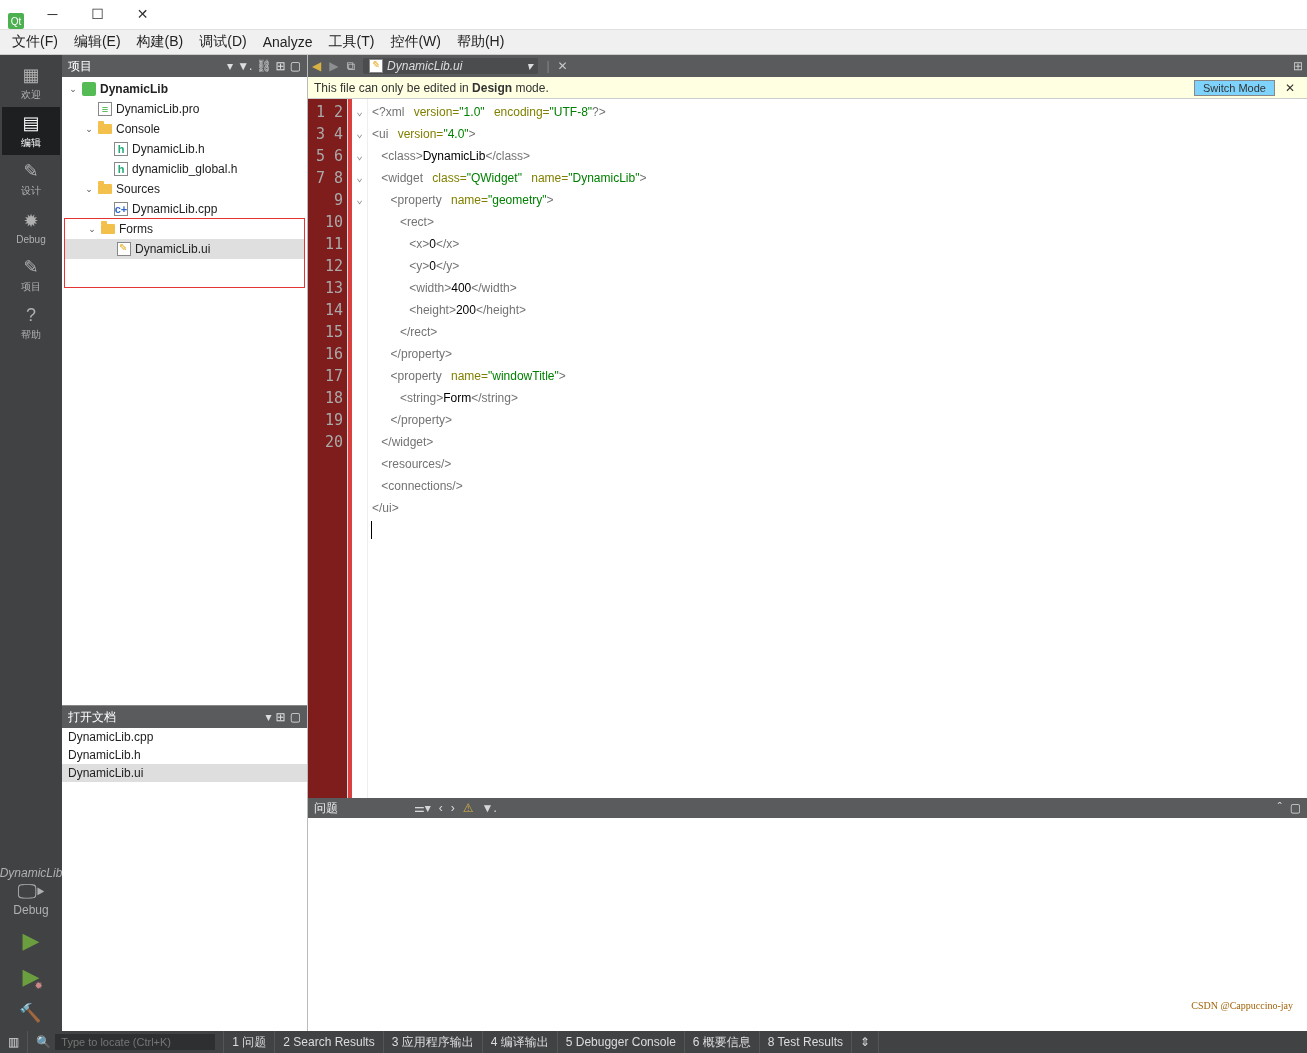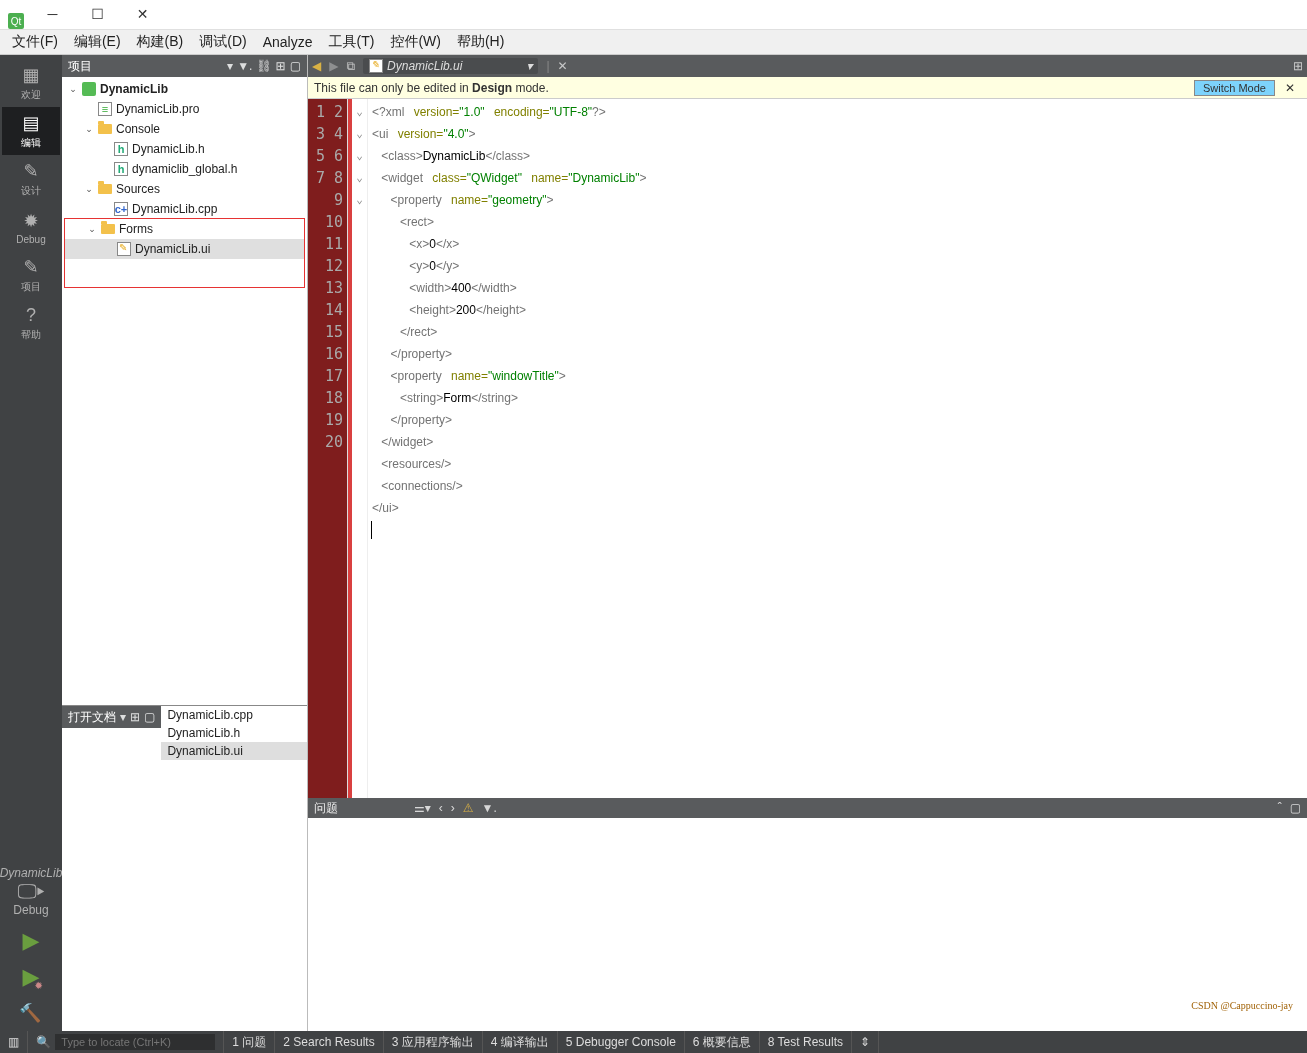--- a/index.html
+++ b/index.html
@@ -30,21 +30,21 @@
 .trow .caret{width:10px;display:inline-block;text-align:center;font-size:9px;color:#555}
 .trow .ficon{width:14px;height:14px;display:inline-flex;align-items:center;justify-content:center;font-size:11px;flex-shrink:0}
 .folder-icon{background:#f3c14b;border-radius:1px;width:14px;height:10px;position:relative}
 .folder-icon::before{content:"";position:absolute;top:-3px;left:0;width:6px;height:3px;background:#f3c14b;border-radius:1px 1px 0 0}
 .h-icon{background:#fff;border:1px solid #888;width:14px;height:14px;color:#2a7;font-weight:bold;font-size:9px;line-height:12px;text-align:center}
 .c-icon{background:#fff;border:1px solid #888;width:14px;height:14px;color:#36c;font-weight:bold;font-size:9px;line-height:12px;text-align:center}
 .ui-icon{background:#fff;border:1px solid #888;width:14px;height:14px;position:relative}
 .ui-icon::after{content:"✎";position:absolute;left:1px;top:-1px;font-size:10px;color:#e6a817}
 .pro-icon{background:#fff;border:1px solid #888;width:14px;height:14px;color:#3a3;font-size:9px;text-align:center;line-height:12px}
 .redbox{border:1.5px solid #e63333;margin:-1px 2px}
-.openpane{height:326px;display:flex;flex-direction:row;border-top:1px solid #888}
+.openpane{height:326px;display:flex;flex-direction:column;border-top:1px solid #888}
 .openlist{flex:1;background:#fff;overflow:auto}
 .orow{height:18px;display:flex;align-items:center;padding:0 6px;font-size:12px;color:#222}
 .orow.sel{background:#dedede}
 .editcol{flex:1;display:flex;flex-direction:column;min-width:0}
 .edtoolbar{height:22px;background:#595b5d;display:flex;align-items:center;padding:0 4px;gap:8px;color:#ddd;font-size:12px}
 .edtoolbar .tbtn{opacity:.85;cursor:pointer}
 .edtoolbar .fbadge{display:flex;align-items:center;gap:4px;background:#4a4c4e;padding:1px 6px;border-radius:2px;font-family:"SimSun",serif;font-style:italic;font-size:12px}
 .edtoolbar .sep{color:#888}
 .warnbar{height:22px;background:#ffffe1;border-bottom:1px solid #ccc;display:flex;align-items:center;padding:0 6px;font-family:"Courier New",monospace;font-size:12px;color:#333}
 .warnbar .txt{flex:1}

